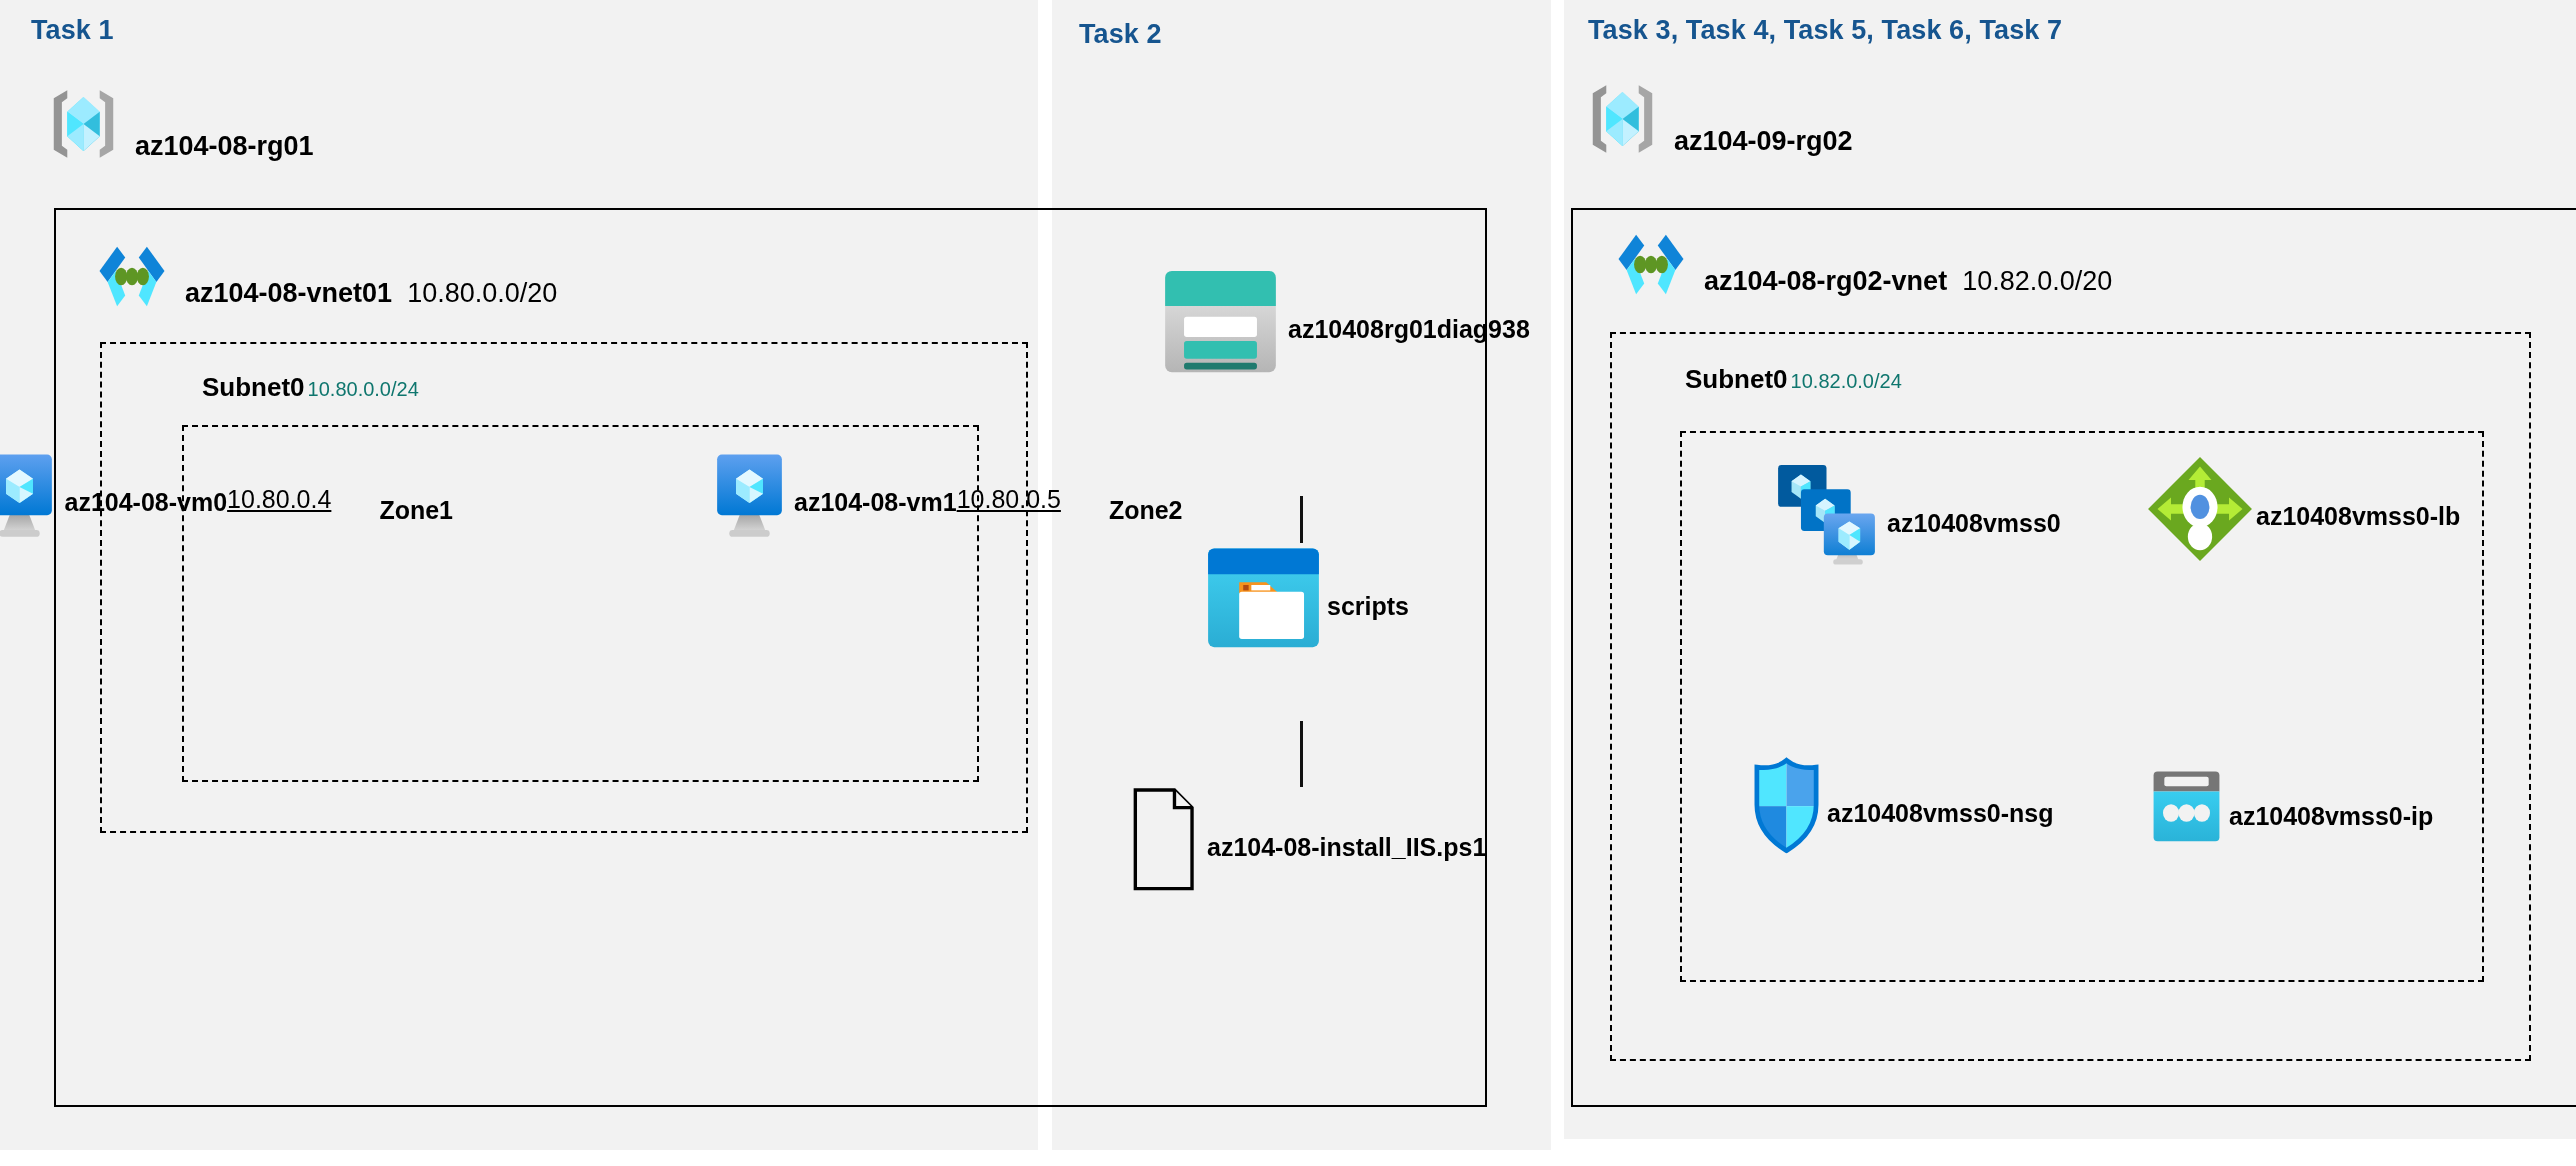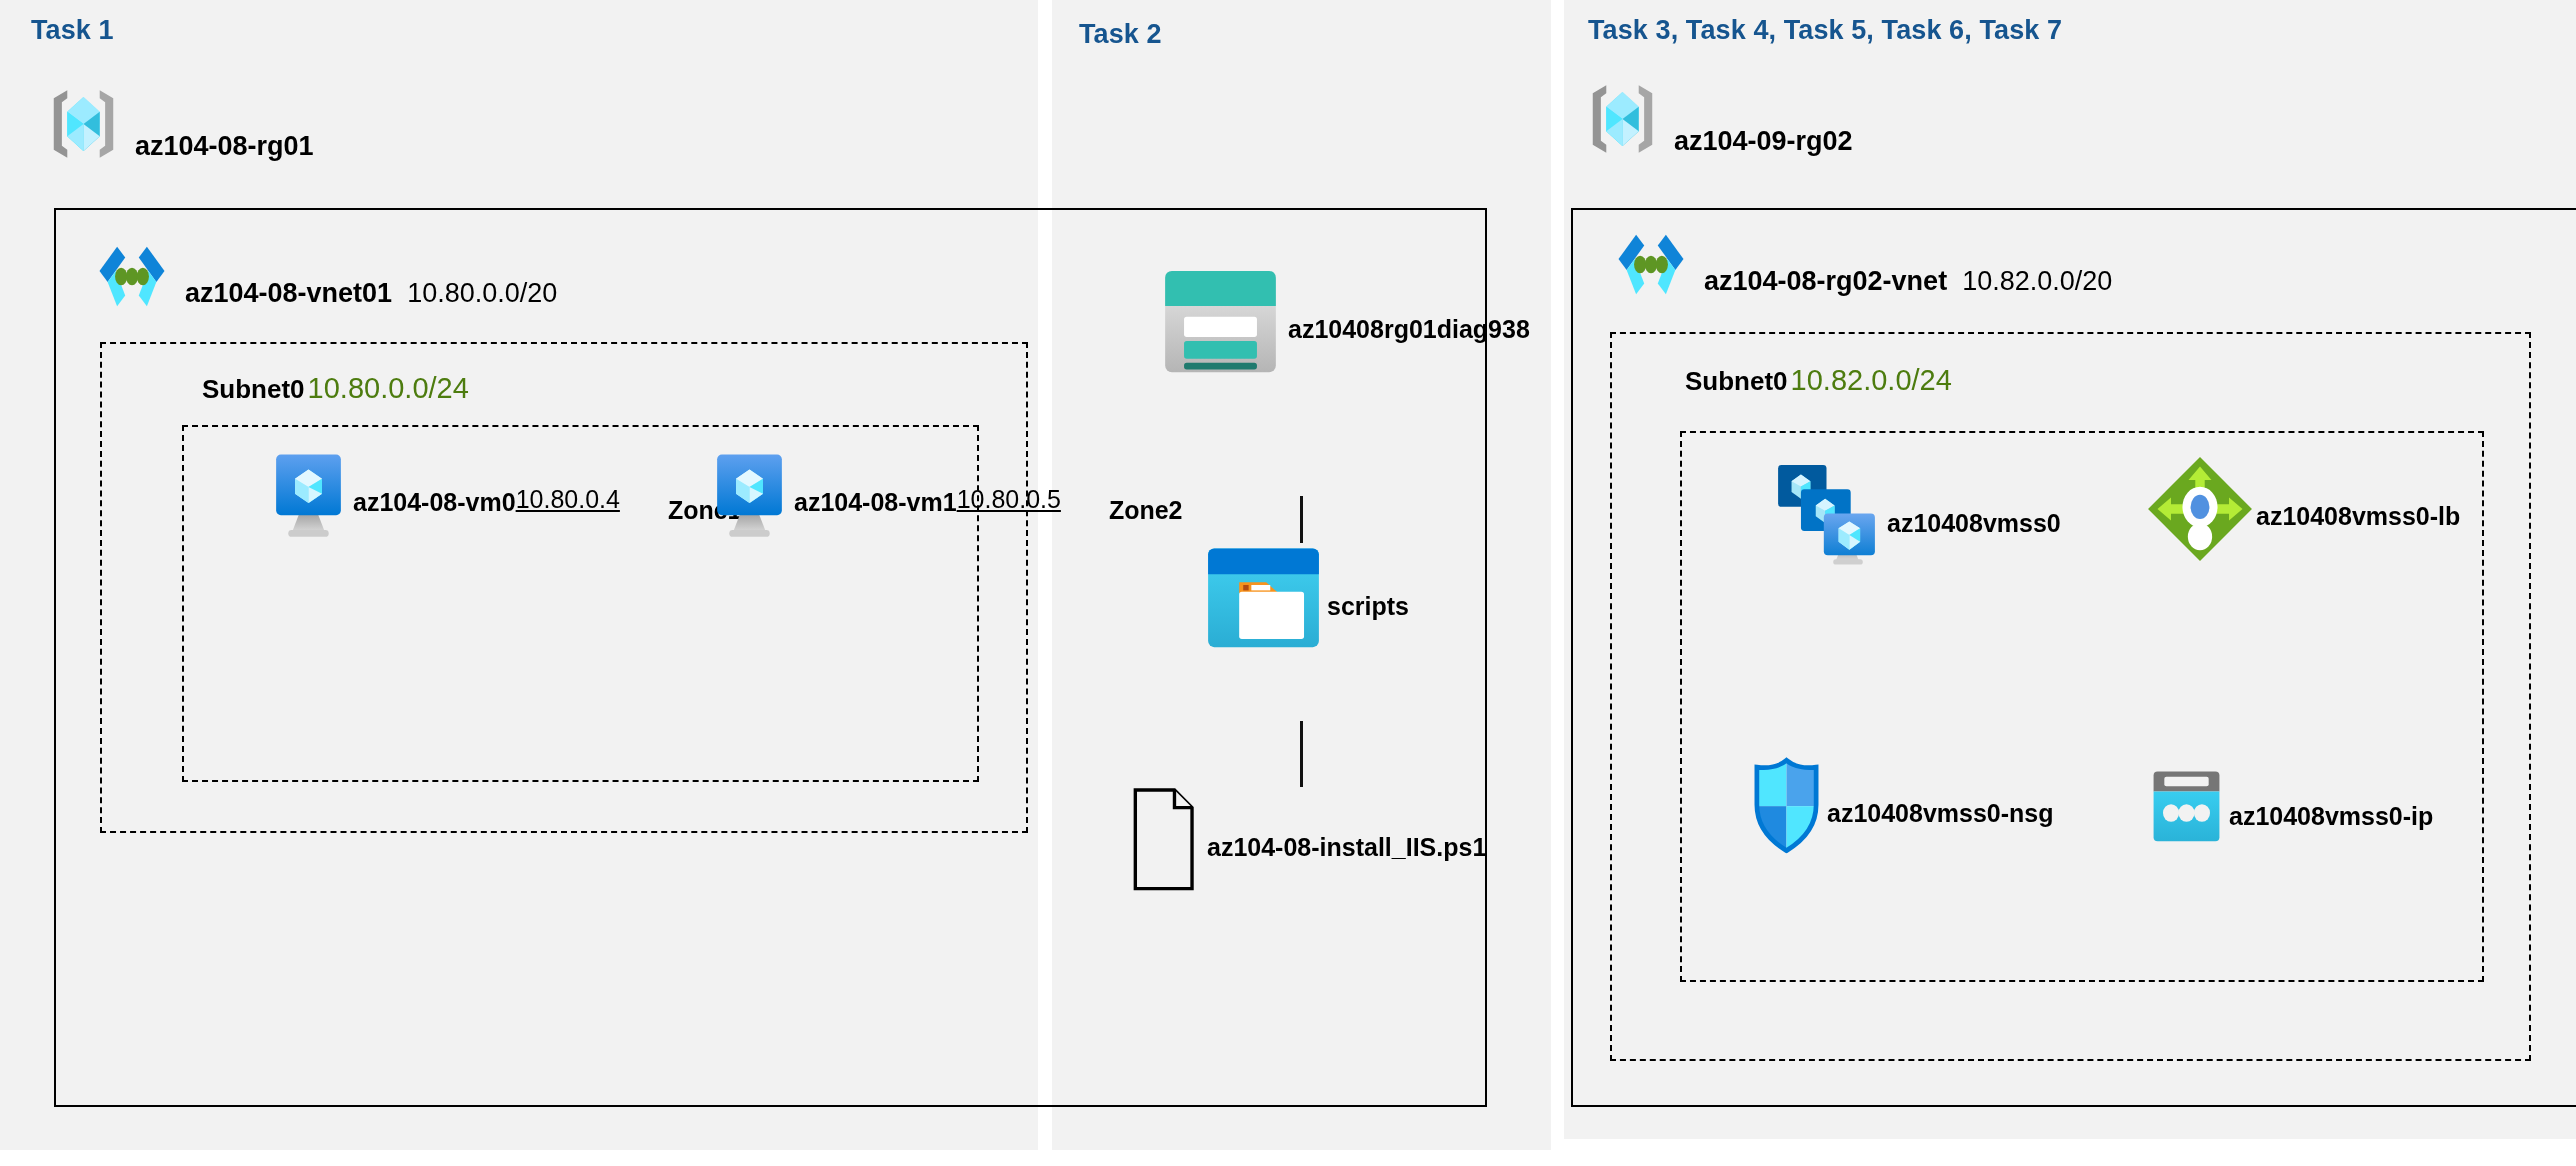--- a/index.html
+++ b/index.html
@@ -12,21 +12,21 @@
     position:absolute;color:#16558f;font-weight:bold;font-size:27px;
     letter-spacing:0.1px;white-space:nowrap;
   }
   .solid-box{position:absolute;border:2.7px solid #000;background:transparent;}
   .dashed-box{position:absolute;border:2.7px dashed #000;background:transparent;}
   .hdr-row{position:absolute;display:flex;align-items:flex-end;gap:15px;white-space:nowrap;}
   .hdr-name{font-size:27px;font-weight:bold;color:#000;}
   .hdr-cidr{font-size:27px;font-weight:normal;color:#000;}
   .sub-row{position:absolute;white-space:nowrap;}
   .sub-name{font-size:26px;font-weight:bold;color:#000;}
-  .sub-cidr{font-size:29px;font-weight:normal;color:#4d7c0f;}
+  .sub-cidr{font-size:20px;font-weight:normal;color:#0f766e;}
   .node{position:absolute;display:flex;flex-direction:row;align-items:center;}
   .node-label{font-size:25px;font-weight:bold;color:#000;margin-top:15px;white-space:nowrap;text-align:center;}
   .node-sub{font-size:25px;font-weight:normal;color:#000;margin-top:9.4px;white-space:nowrap;text-decoration:underline;}
   .node-zone{font-size:25px;font-weight:bold;color:#000;margin-top:30px;white-space:nowrap;margin-left:48px;}
   .connector{position:absolute;width:2.7px;background:#111;}
   svg{display:block;overflow:visible;}
 </style>
 </head>
 <body>
 
@@ -74,21 +74,21 @@
 </div>
 
 <div class="dashed-box" style="left:100px;top:342px;width:924px;height:487px;"></div>
 <div class="sub-row" style="left:202px;top:372px;">
   <span class="sub-name">Subnet0</span>
   <span class="sub-cidr">10.80.0.0/24</span>
 </div>
 
 <div class="dashed-box" style="left:182px;top:425px;width:793px;height:353px;"></div>
 
-<div class="node" style="left:264px;top:449px;width:189px;">
+<div class="node" style="left:264px;top:449px;width:189px;justify-content:flex-end;">
   <span>
     <svg width="89" height="92" viewBox="0 0 132 136">
       <defs>
         <linearGradient id="vmg0" x1="0" y1="0" x2="0" y2="1">
           <stop offset="0" stop-color="#5ea0ef"></stop>
             <stop offset="1" stop-color="#0078d4"></stop>
         </linearGradient>
         <linearGradient id="stg0" x1="0" y1="0" x2="0" y2="1">
           <stop offset="0" stop-color="#a3a3a3"></stop>
             <stop offset="1" stop-color="#d6d6d6"></stop>

